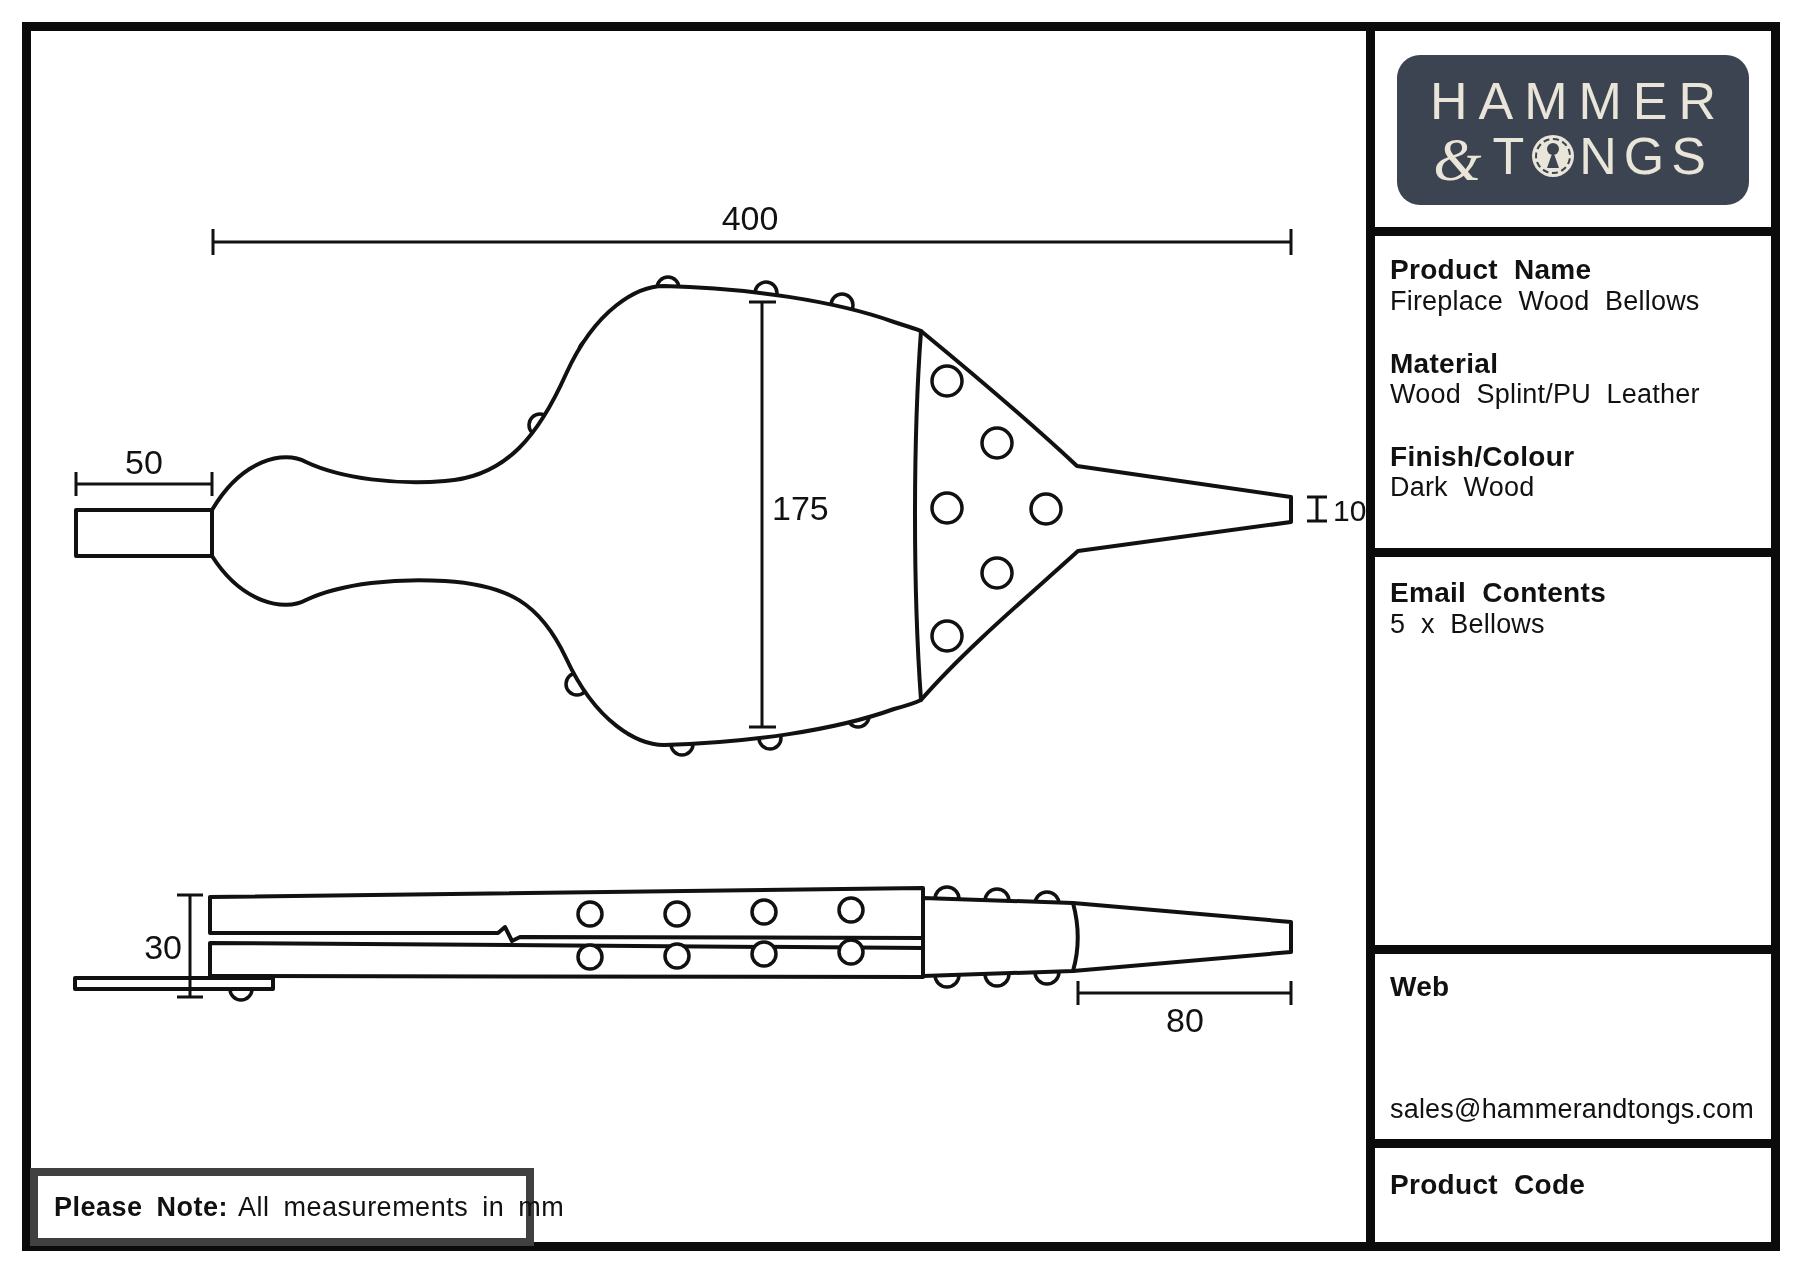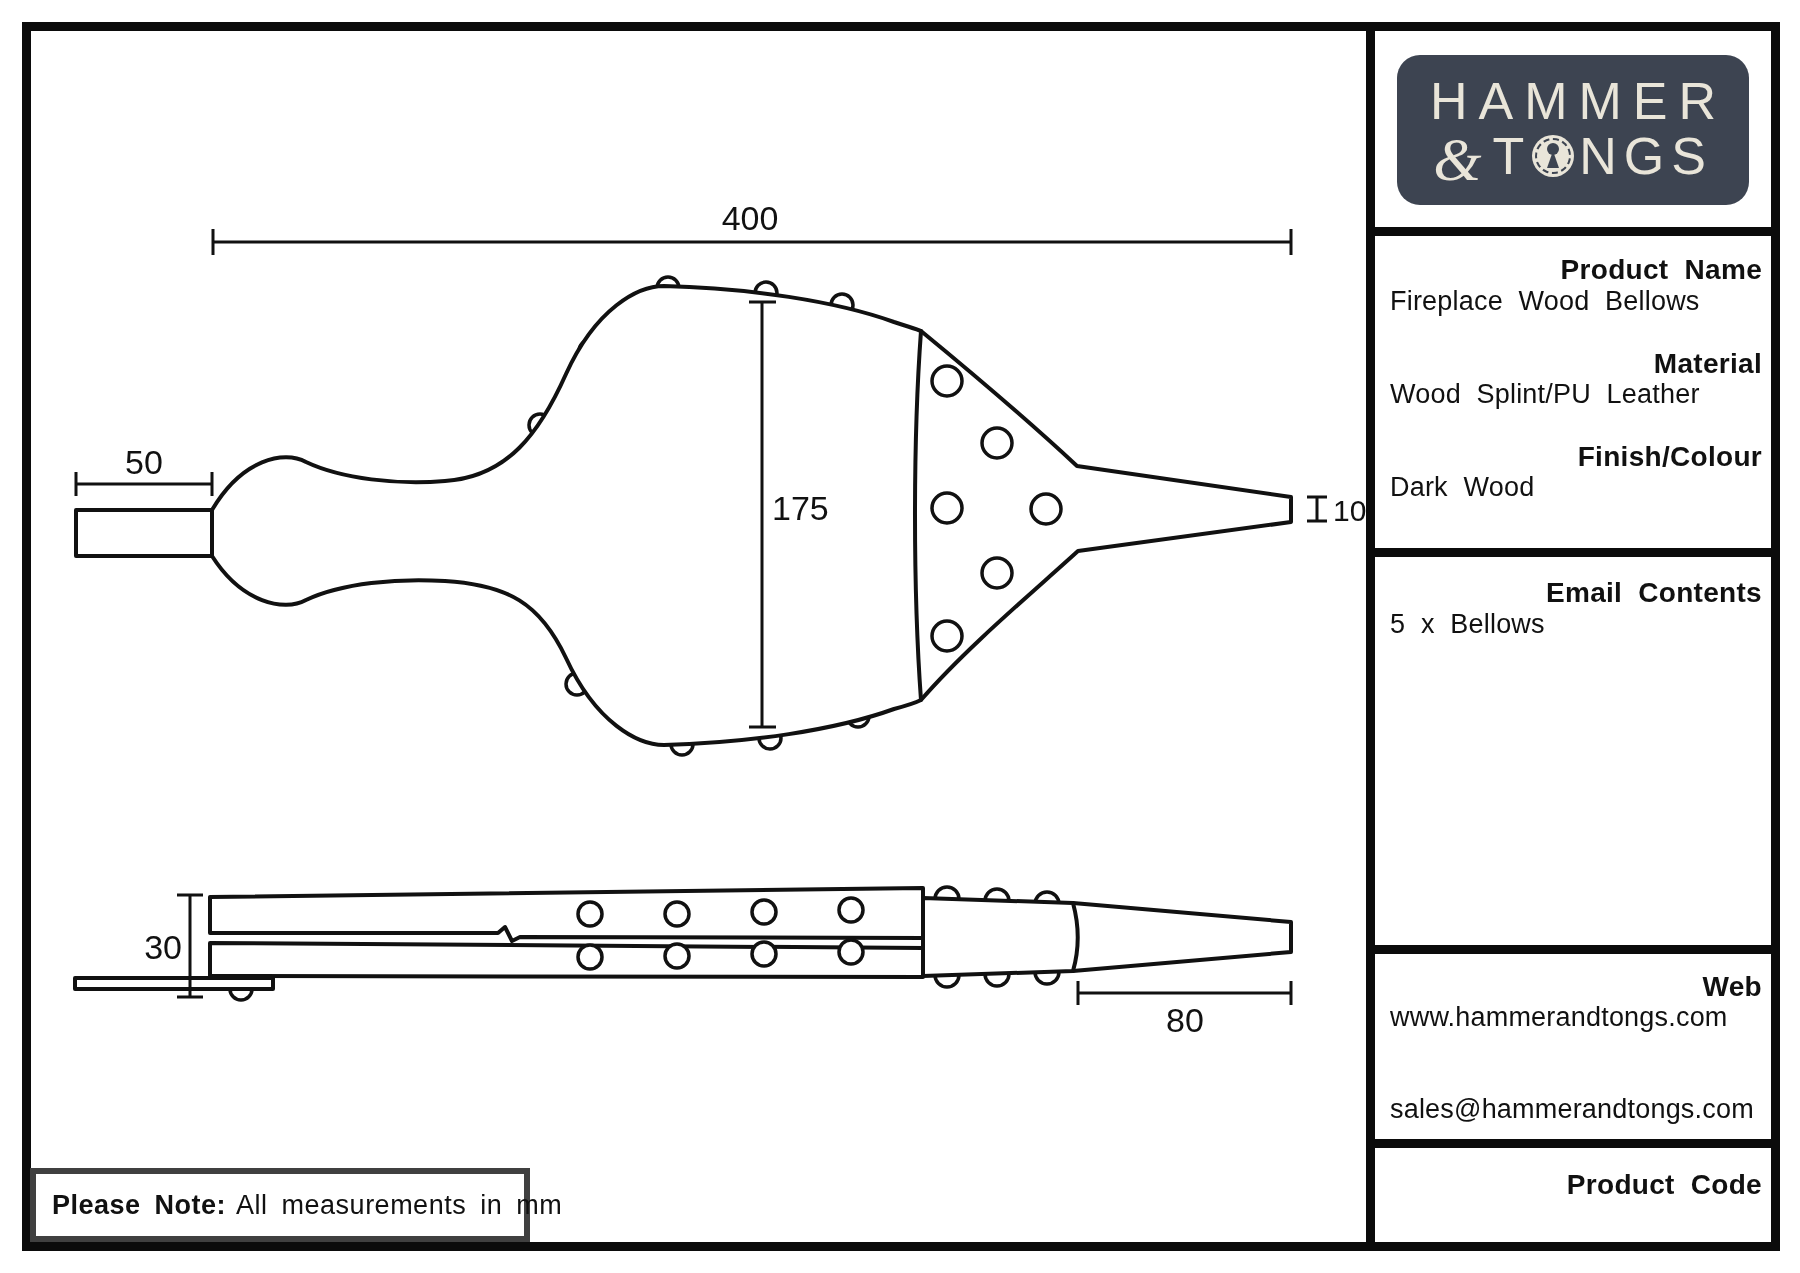--- a/index.html
+++ b/index.html
@@ -7,41 +7,41 @@
     position:relative;width:1800px;height:1273px;background:#ffffff;overflow:hidden;
     font-family:"Liberation Sans", sans-serif;color:#111;
   }
   
   .frame{position:absolute;left:22px;top:22px;width:1740px;height:1211px;border:9px solid #0b0b0b;}
   .vdiv{position:absolute;left:1366px;top:22px;width:9px;height:1229px;background:#0b0b0b;}
   .hdiv{position:absolute;left:1375px;width:396px;height:9px;background:#0b0b0b;}
   .hdiv.d1{top:227px;} .hdiv.d2{top:548px;} .hdiv.d3{top:945px;} .hdiv.d4{top:1139px;}
   
   .note-box{
-    position:absolute;left:30px;top:1168px;width:472px;height:62px;border:6px solid #404040;
+    position:absolute;left:30px;top:1168px;width:472px;height:62px;border:8px solid #404040;
     display:flex;align-items:center;padding-left:16px;background:#fff;
     font-size:27px;letter-spacing:.5px;word-spacing:6px;white-space:nowrap;
   }
   .note-box b{margin-right:10px;letter-spacing:.5px;}
   
   .logo-box{
     position:absolute;left:1397px;top:55px;width:352px;height:150px;background:#3d4451;
     display:flex;flex-direction:column;align-items:center;justify-content:center;
     color:#e9e5d9;user-select:none;border-radius:23px;
   }
   .logo-line1{font-size:52px;letter-spacing:11px;line-height:52px;text-indent:11px;font-weight:400;}
   .logo-line2{display:flex;align-items:center;font-size:52px;letter-spacing:7px;line-height:58px;font-weight:400;}
   .logo-amp{font-family:"Liberation Serif", serif;font-style:italic;font-size:62px;line-height:50px;margin-right:4px;position:relative;top:3px;}
   .keyhole{position:relative;display:inline-block;width:42px;height:42px;border-radius:50%;background:#e9e5d9;margin:0 5px 0 1px;}
   .kh-ring{position:absolute;left:3px;top:3px;right:3px;bottom:3px;border:2px dashed #3d4451;border-radius:50%;}
   .kh-head{position:absolute;left:50%;top:8px;width:12px;height:12px;margin-left:-6px;border-radius:50%;background:#3d4451;}
   .kh-stem{position:absolute;left:50%;top:16px;margin-left:-6px;width:0;height:0;
            border-left:6px solid transparent;border-right:6px solid transparent;border-bottom:17px solid #3d4451;}
   
-  .info-label{position:absolute;left:1390px;width:372px;font-size:28px;font-weight:700;letter-spacing:.3px;word-spacing:8px;white-space:nowrap;text-align:right;}
+  .info-label{position:absolute;left:1390px;width:372px;font-size:28px;font-weight:700;letter-spacing:.3px;word-spacing:8px;white-space:nowrap;}
   .info-value{position:absolute;left:1390px;width:378px;font-size:27px;font-weight:400;letter-spacing:.2px;word-spacing:8px;white-space:nowrap;}
   
   .drawing{position:absolute;left:30px;top:30px;}
   .outline{fill:#ffffff;stroke:#111;stroke-width:4;stroke-linejoin:round;}
   .thin{fill:none;stroke:#111;stroke-width:4;stroke-linecap:round;}
   .rivet{fill:#ffffff;stroke:#111;stroke-width:3.5;}
   .bump{fill:#ffffff;stroke:#111;stroke-width:3.5;}
   .dim{stroke:#111;stroke-width:3;stroke-linecap:butt;fill:none;}
   .dim-text{fill:#111;font-family:"Liberation Sans",sans-serif;font-size:34px;font-weight:400;}
   .dim-text-sm{fill:#111;font-family:"Liberation Sans",sans-serif;font-size:30px;font-weight:400;}
@@ -182,21 +182,20 @@
   <div class="info-label" style="top:348px">Material</div>
   <div class="info-value" style="top:379px">Wood Splint/PU Leather</div>
 
   <div class="info-label" style="top:441px">Finish/Colour</div>
   <div class="info-value" style="top:472px">Dark Wood</div>
 
   <div class="info-label" style="top:577px">Email Contents</div>
   <div class="info-value" style="top:609px">5 x Bellows</div>
 
   <div class="info-label" style="top:971px">Web</div>
-  <div class="info-value" style="top:1002px">www.hammerandtongs.com</div>
 
   <div class="info-value" style="top:1094px">sales@hammerandtongs.com</div>
 
   <div class="info-label" style="top:1169px">Product Code</div>
 
   <div class="note-box">
     <b>Please Note:</b>
     <span>All measurements in mm</span>
   </div>
 

